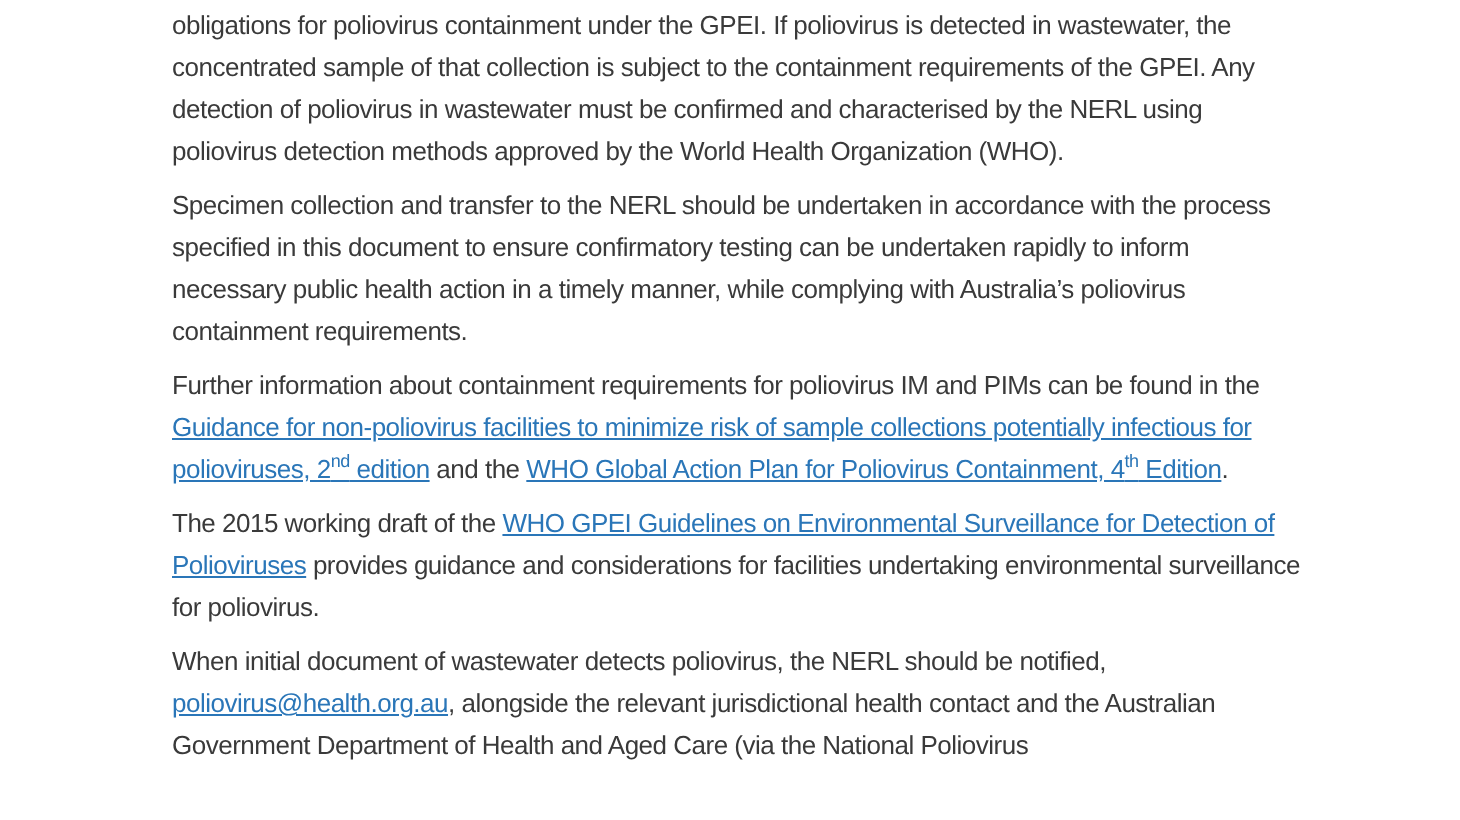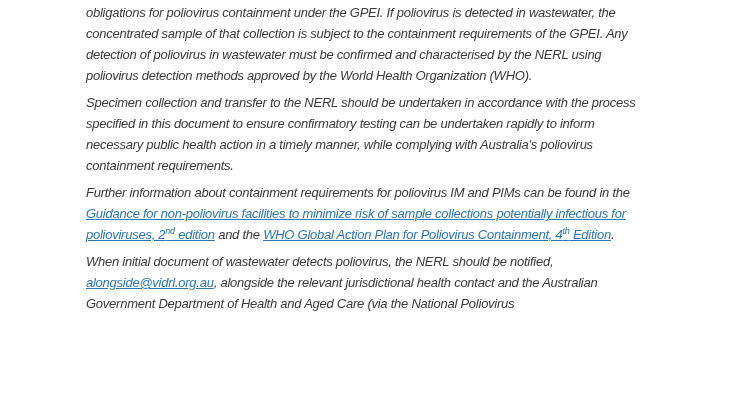--- a/index.html
+++ b/index.html
@@ -1,21 +1,21 @@
 <!DOCTYPE html>
 <html style="--bg: #ffffff; --text: #3a3a3a; --link: #2a76b8; --heading: #4a86be;"><head>
 <meta charset="utf-8">
 <style>
   :root {
     --bg: #ffffff;
     --text: #3a3a3a;
     --link: #2a76b8;
     --heading: #4a86be;
   }
-  * { box-sizing: border-box; font-style: italic; }
+  * { box-sizing: border-box; }
   html, body {
     margin: 0;
     padding: 0;
   }
   body {
     width: 730px;
     height: 410px;
     background: var(--bg);
     font-family: "Liberation Sans", sans-serif;
     overflow: hidden;
@@ -61,15 +61,16 @@
   }
 </style>
 </head>
 <body>
 
 <div class="page">
   <div class="content" id="doc-content">
       <p class="paragraph"><span>obligations for poliovirus containment under the GPEI. If poliovirus is detected in wastewater, the concentrated sample of that collection is subject to the containment requirements of the GPEI. Any detection of poliovirus in wastewater must be confirmed and characterised by the NERL using poliovirus detection methods approved by the World Health Organization (WHO).</span></p>
       <p class="paragraph"><span>Specimen collection and transfer to the NERL should be undertaken in accordance with the process specified in this document to ensure confirmatory testing can be undertaken rapidly to inform necessary public health action in a timely manner, while complying with Australia’s poliovirus containment requirements.</span></p>
       <p class="paragraph"><span>Further information about containment requirements for poliovirus IM and PIMs can be found in the </span><a class="link">Guidance for non-poliovirus facilities to minimize risk of sample collections potentially infectious for polioviruses, 2</a><a class="link"><sup>nd</sup></a><a class="link"> edition</a><span> and the </span><a class="link">WHO Global Action Plan for Poliovirus Containment, 4</a><a class="link"><sup>th</sup></a><a class="link"> Edition</a><span>.</span></p>
-      <p class="paragraph"><span>When initial document of wastewater detects poliovirus, the NERL should be notified, </span><a class="link">alongside@vidrl.org.au</a><span>, alongside the relevant jurisdictional health contact and the Australian Government Department of Health and Aged Care (via the National Poliovirus</span></p>
+      <p class="paragraph"><span>The 2015 working draft of the </span><a class="link">WHO GPEI Guidelines on Environmental Surveillance for Detection of Polioviruses</a><span> provides guidance and considerations for facilities undertaking environmental surveillance for poliovirus.</span></p>
+      <p class="paragraph"><span>When initial document of wastewater detects poliovirus, the NERL should be notified, </span><a class="link">poliovirus@health.org.au</a><span>, alongside the relevant jurisdictional health contact and the Australian Government Department of Health and Aged Care (via the National Poliovirus</span></p>
     </div>
 </div>
 
 </body></html>

